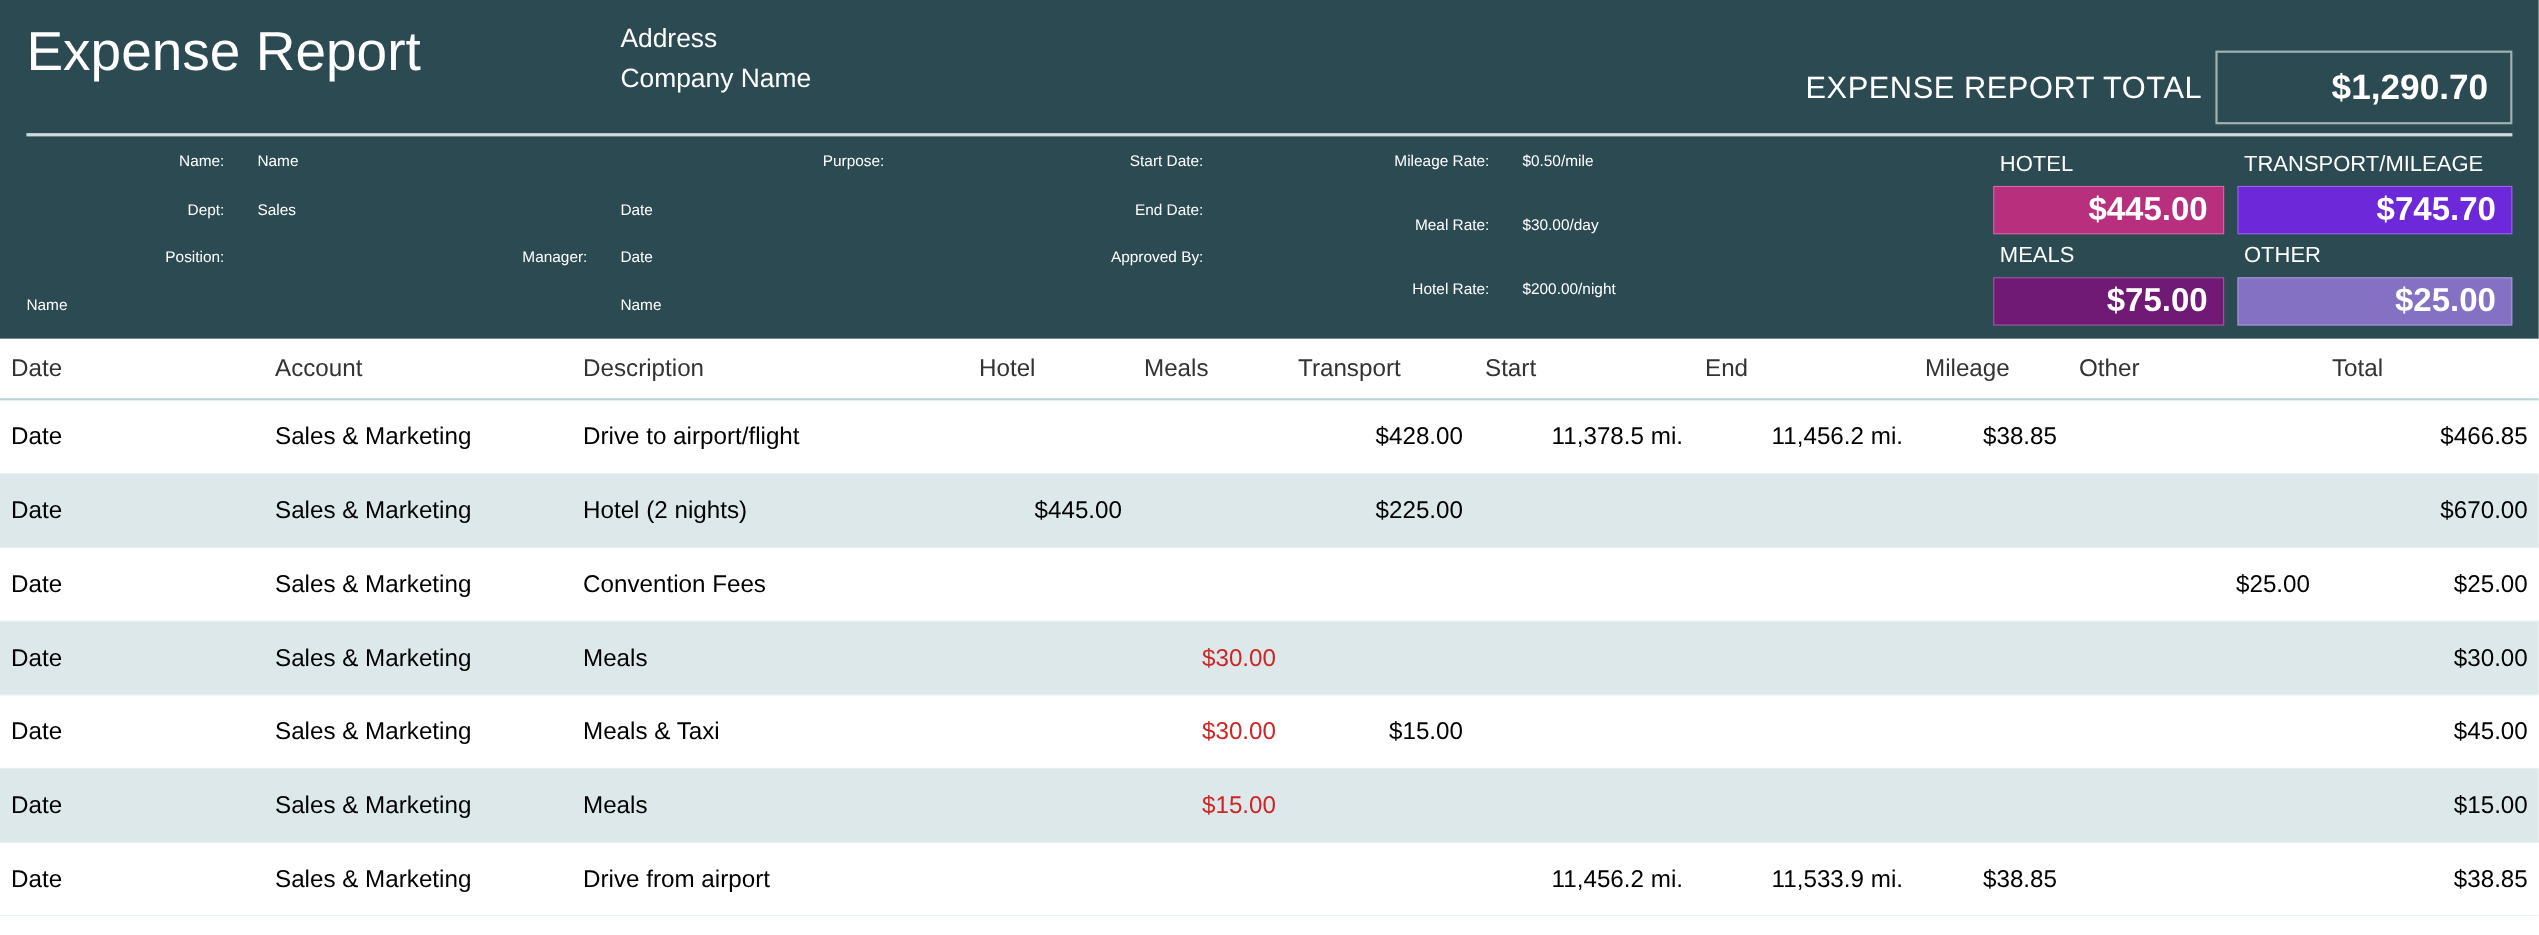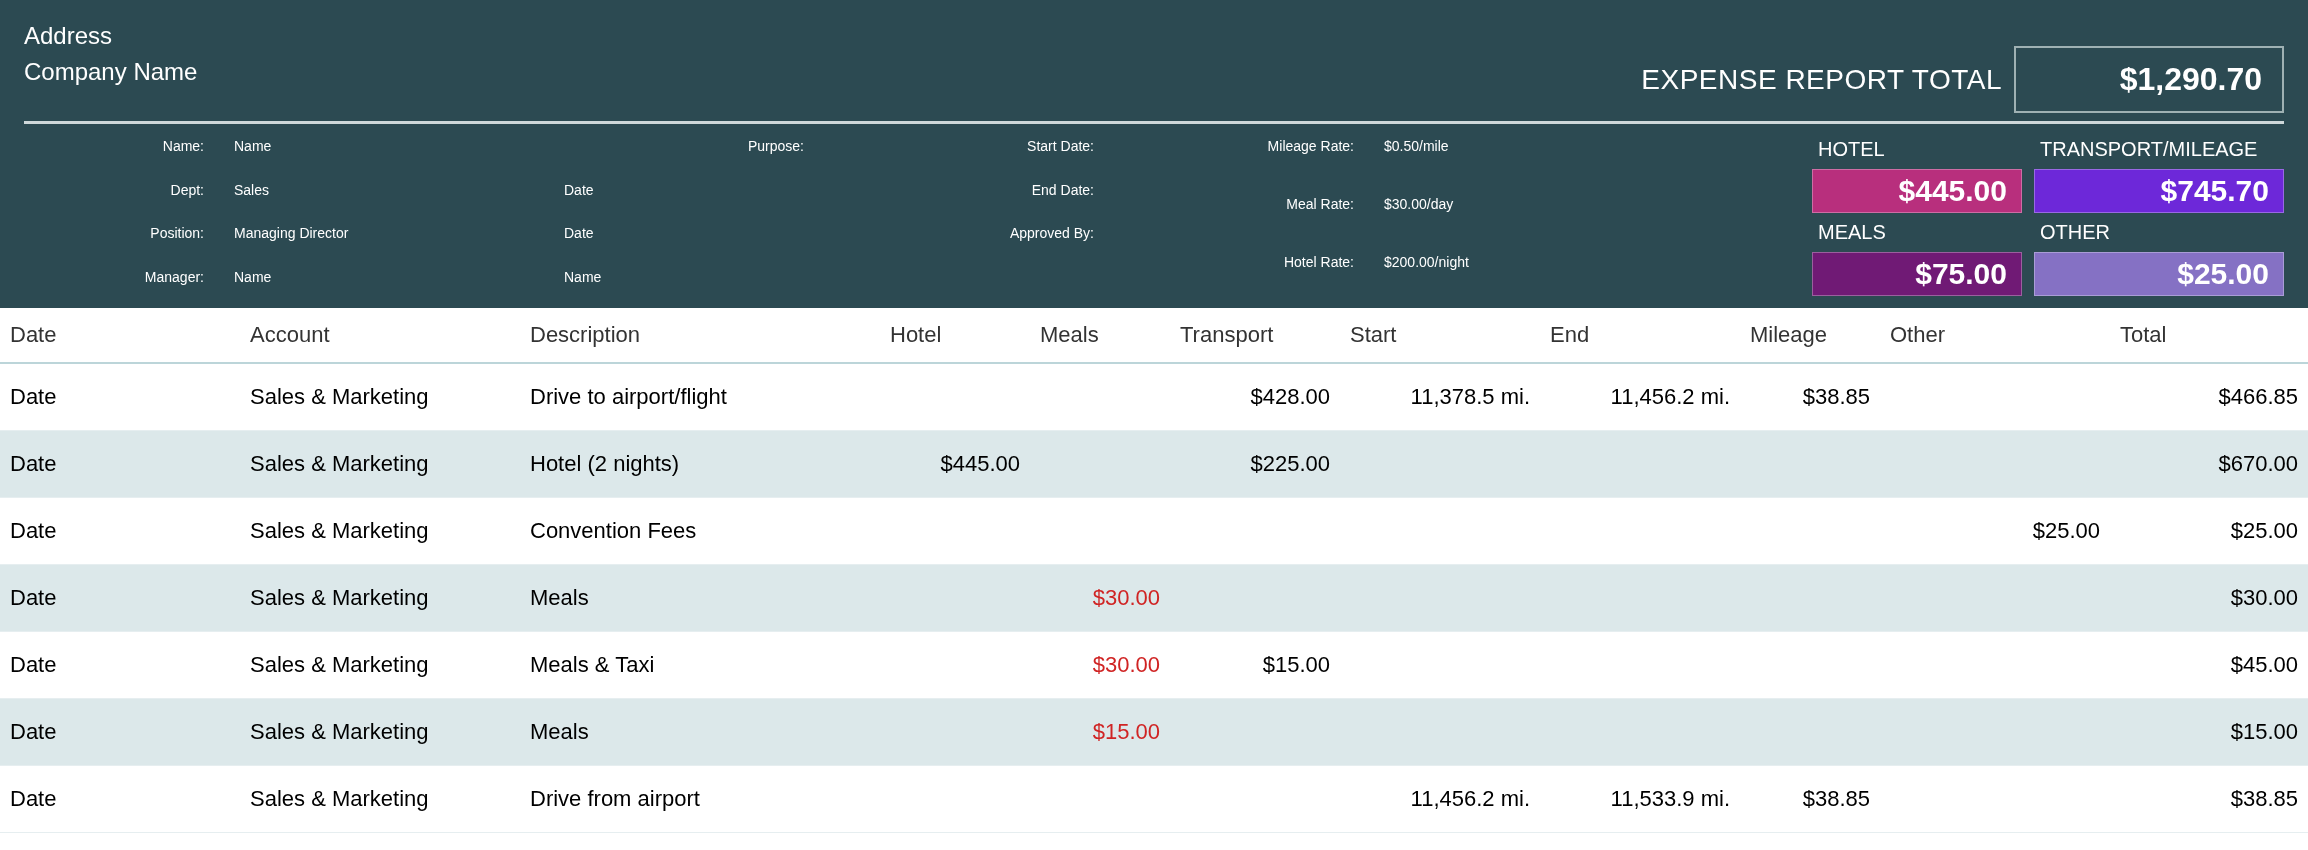--- a/index.html
+++ b/index.html
@@ -113,38 +113,38 @@
   col.date{width:240px}col.acct{width:280px}col.desc{width:360px}
   col.hotel{width:150px}col.meals{width:140px}col.trans{width:170px}
   col.start{width:200px}col.end{width:200px}col.mile{width:140px}
   col.other{width:230px}col.total{width:auto}
 </style>
 </head>
 <body>
 
 <div class="header">
   <div class="header-top">
+    <div class="title">Expense Report</div>
     <div class="company-block">
       <div>Address</div>
       <div>Company Name</div>
     </div>
     <div class="total-block">
       <div class="total-label">EXPENSE REPORT TOTAL</div>
       <div class="total-box">$1,290.70</div>
     </div>
   </div>
 
   <div class="info-row">
     <div class="info-col c1">
       <div class="lbl">Name:</div>
       <div class="val">Name</div>
       <div class="lbl">Dept:</div>
       <div class="val">Sales</div>
       <div class="lbl">Position:</div>
-      <div class="val">Managing Director</div>
       <div class="lbl">Manager:</div>
       <div class="val">Name</div>
     </div>
     <div class="info-col c2">
       <div class="lbl">Purpose:</div>
       <div class="lbl">Start Date:</div>
       <div class="val">Date</div>
       <div class="lbl">End Date:</div>
       <div class="val">Date</div>
       <div class="lbl">Approved By:</div>

